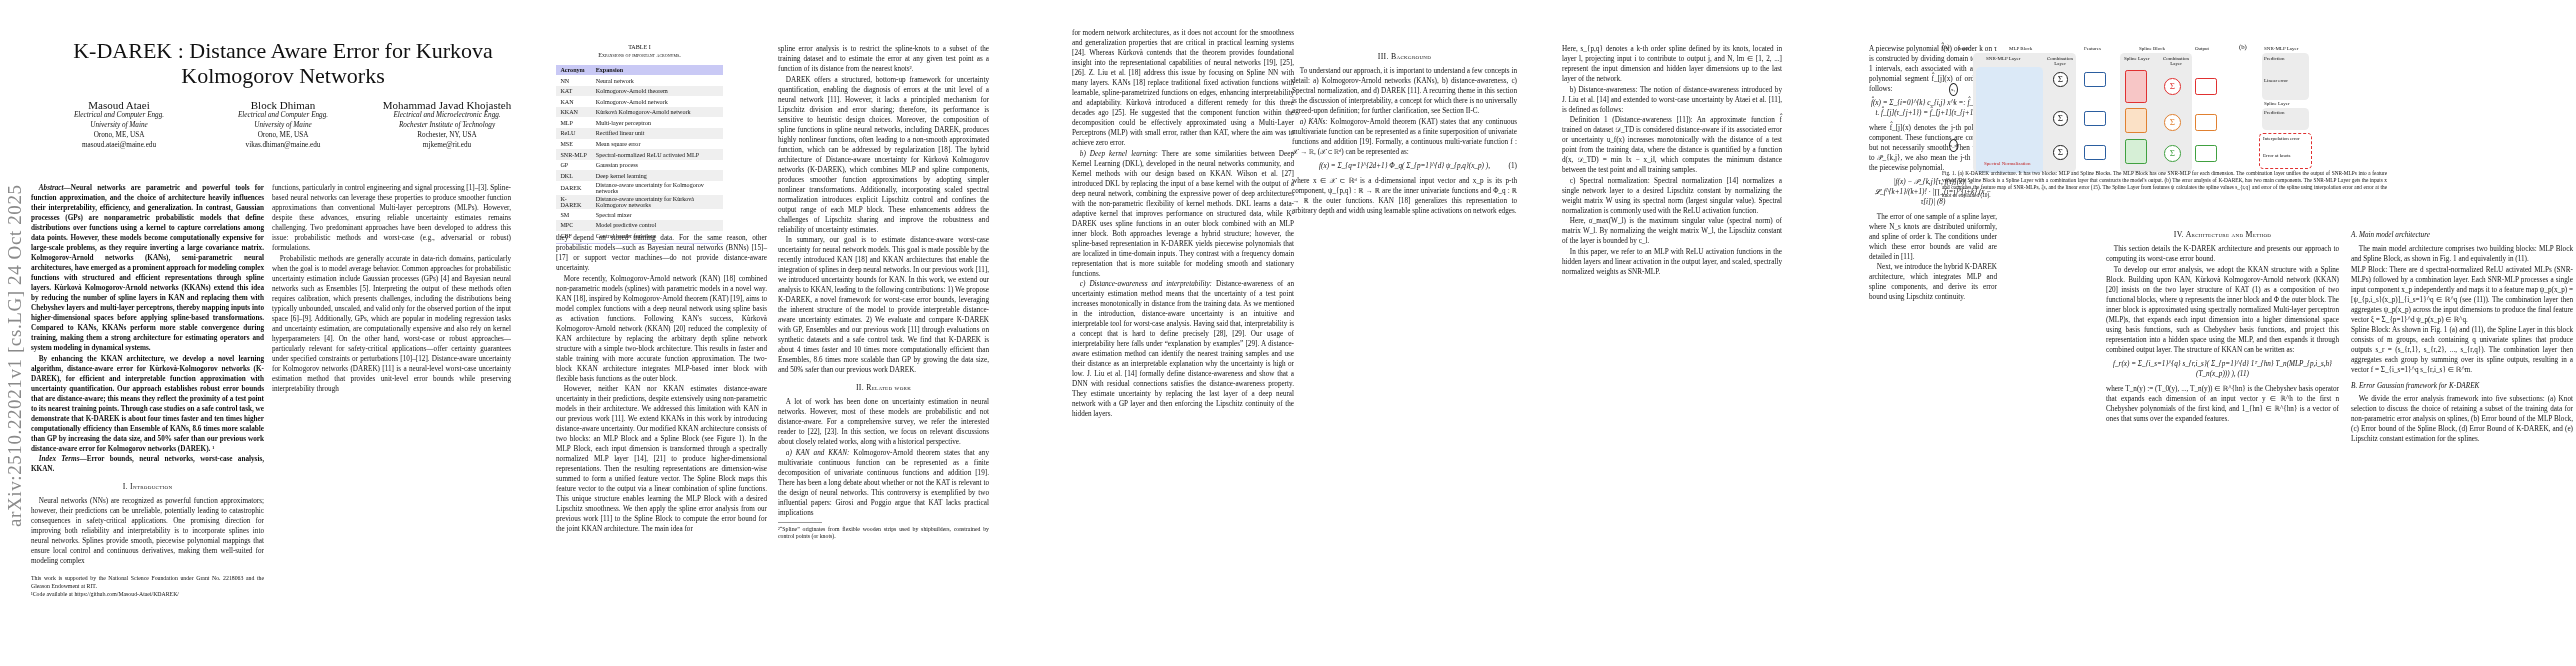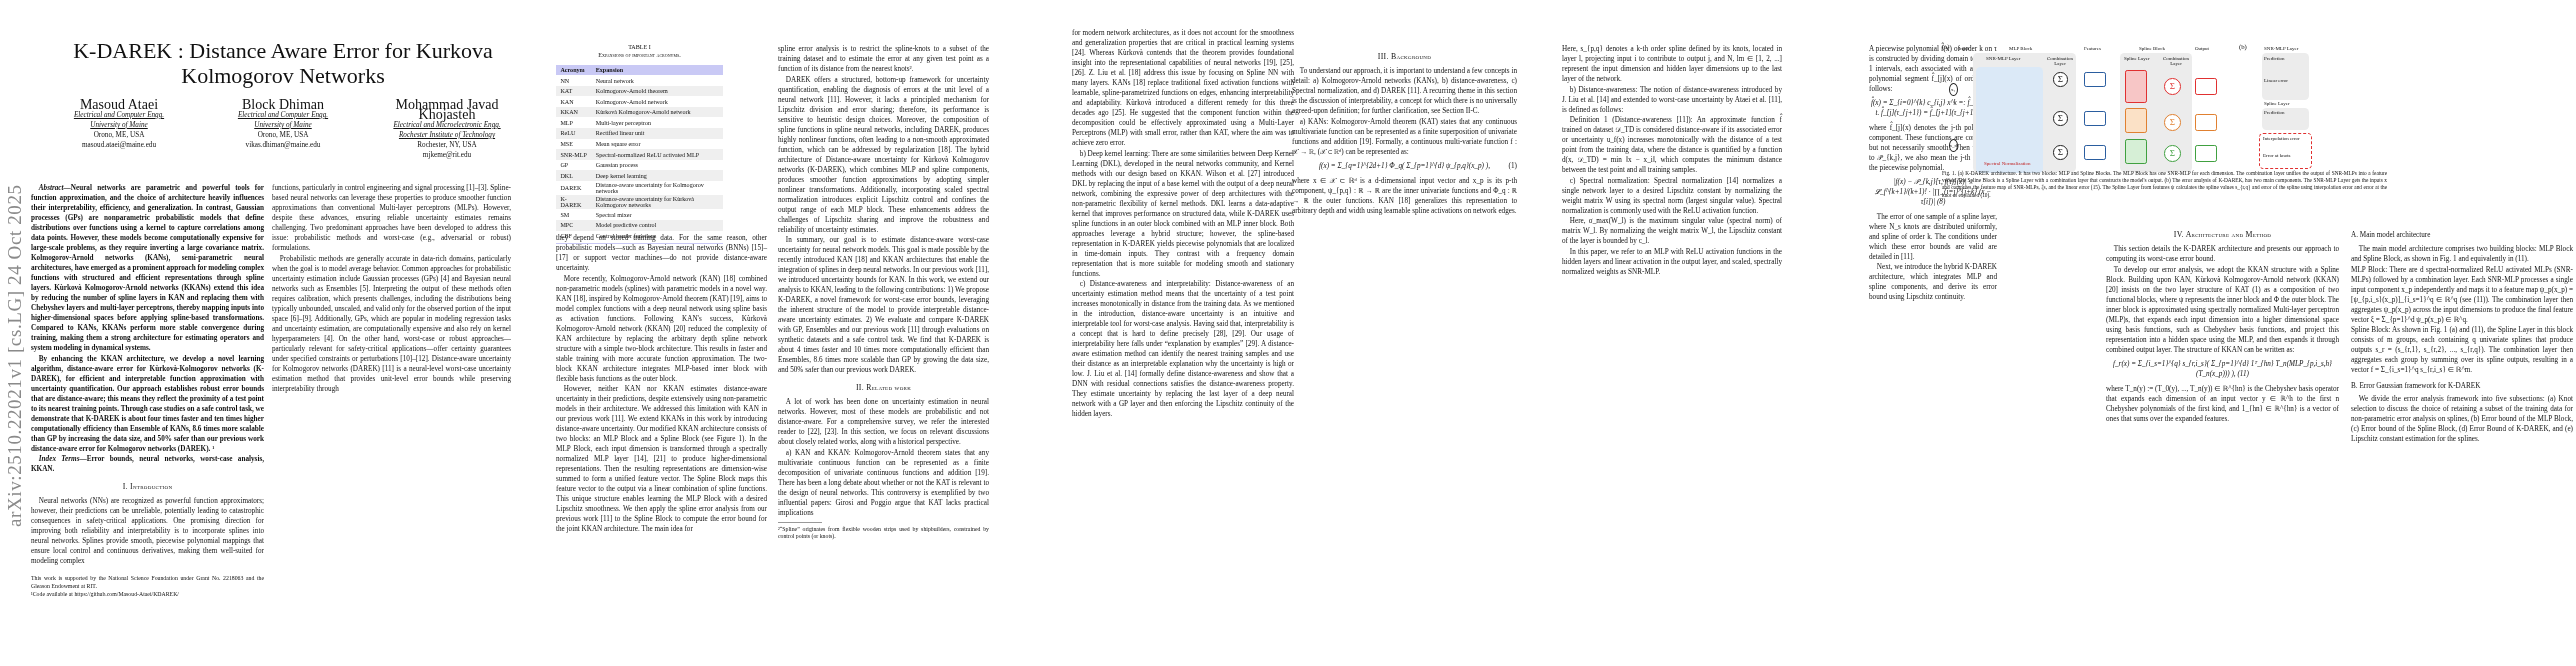--- a/index.html
+++ b/index.html
@@ -11,29 +11,29 @@
   .arxiv-stamp {
     position: absolute; left: 4.4px; top: 211px; width: 22px; height: 289px;
     writing-mode: vertical-rl; transform: rotate(180deg);
     font-size: 19px; color: #8a8a8a; letter-spacing: 0.6px; white-space: nowrap;
     display: flex; align-items: center; justify-content: center;
   }
   .title-block { position: absolute; left: 44px; top: 39px; width: 478px; text-align: center; }
   .paper-title { font-size: 22px; line-height: 24.5px; font-weight: normal; }
   .authors { position: absolute; left: 44px; top: 100px; width: 478px; display: flex; justify-content: space-between; }
   .author { width: 150px; text-align: center; font-size: 7.2px; line-height: 10px; }
-  .author .name { font-size: 14px; }
-  .author .aff { font-style: italic; text-decoration: underline; }
+  .author .name { font-size: 11px; }
+  .author .aff { font-style: italic; }
 
   .col { position: absolute; font-size: 7.2px; line-height: 10px; text-align: justify; hyphens: auto; }
   .col p { text-indent: 7.8px; margin-bottom: 0.6px; }
   .abstract { font-weight: bold; }
   .abstract .lead, .index-terms .lead { font-style: italic; font-weight: bold; }
   .sec-head { text-align: center; font-variant: small-caps; font-size: 7.8px; margin: 7.8px 0 4.4px; letter-spacing: 0.3px; }
-  .subsec { }
+  .subsec { font-style: italic; }
   .footnote { font-size: 5.8px; line-height: 7.8px; text-indent: 0 !important; }
   .fn-rule { border-top: 0.6px solid #999; width: 44px; margin: 4.4px 0 2.2px; }
   .eq { text-align: center; font-style: italic; margin: 4.4px 0; position: relative; }
   .eq .num { position: absolute; right: 0; font-style: normal; }
 
   
   .table-wrap { position: absolute; left: 556px; top: 44px; width: 167px; }
   .table-caption { text-align: center; font-size: 6.1px; line-height: 7.8px; margin-bottom: 5.6px; }
   .table-caption .sc { font-variant: small-caps; }
   table.acr { width: 100%; border-collapse: collapse; font-size: 6.1px; }

